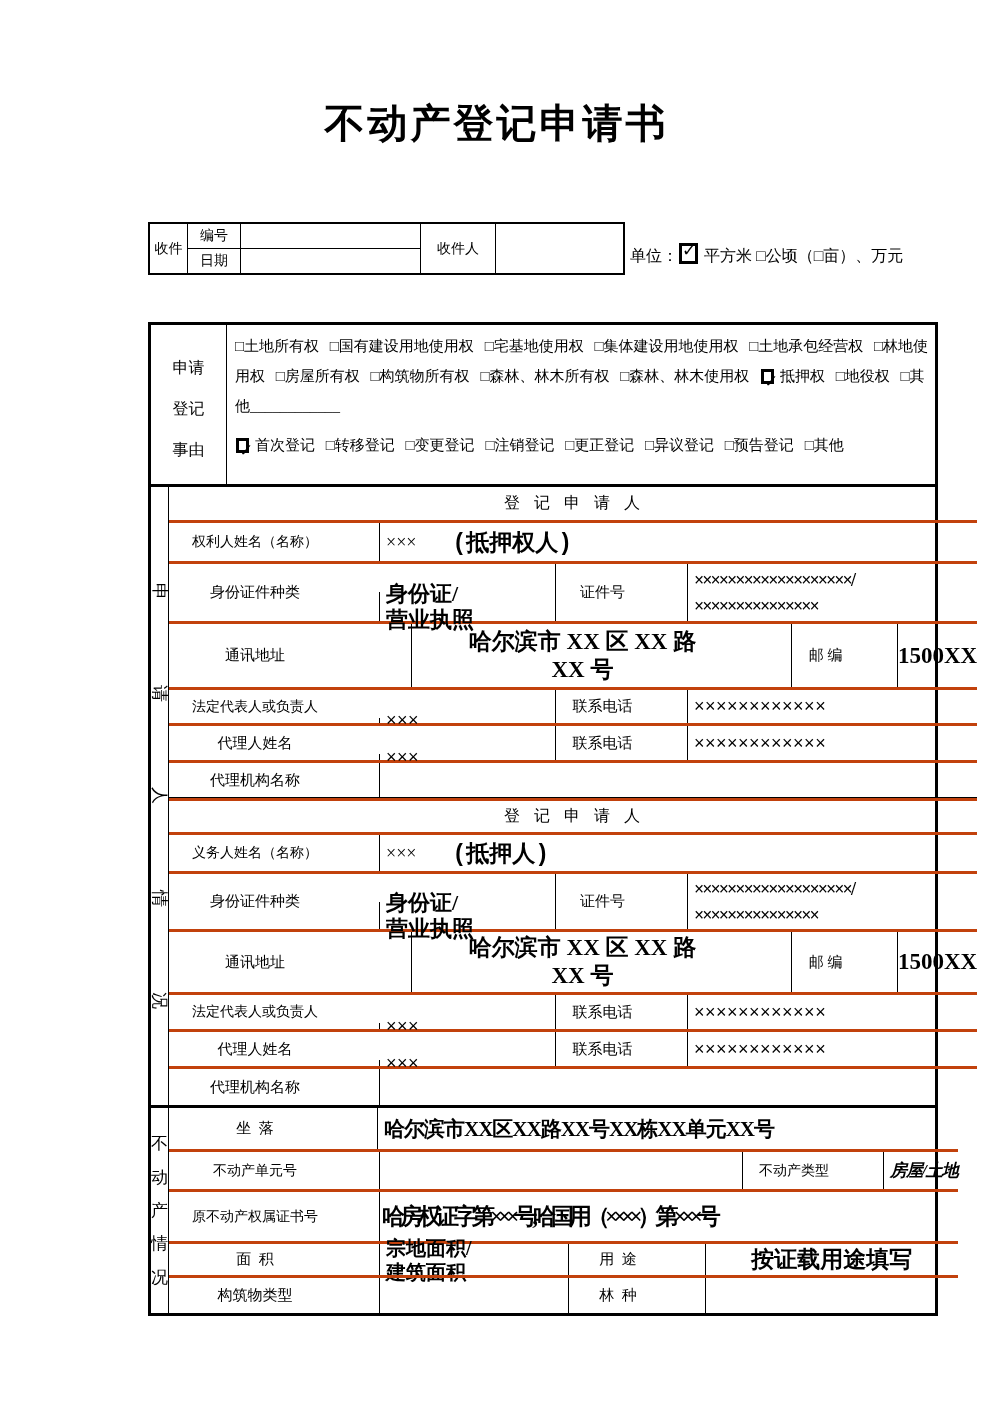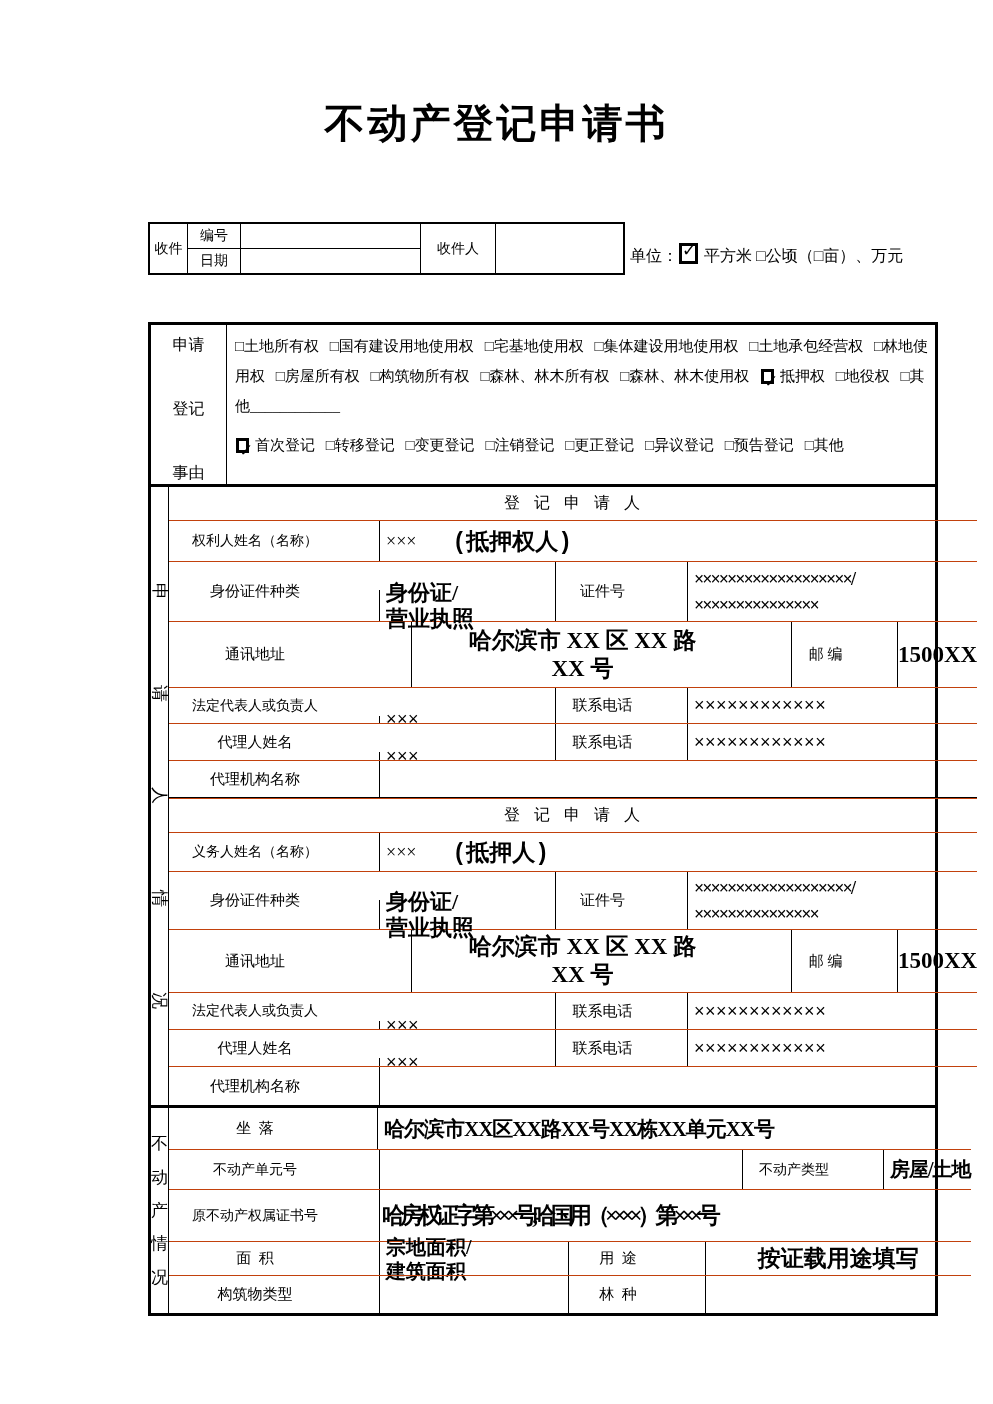--- a/index.html
+++ b/index.html
@@ -44,29 +44,29 @@
     position:absolute;top:322px;left:148px;width:790px;
     border:3px solid #000;box-sizing:border-box;font-size:15px;
   }
   .maintable *{box-sizing:border-box;}
   .section{display:flex;width:100%;}
   .section + .section{border-top:3px solid #000;}
   .sidebar{width:75px;display:flex;flex-direction:column;align-items:center;}
   .content{flex:1;border-left:1px solid #000;display:flex;flex-direction:column;}
   
   .sec-reason{height:159px;}
-  .reason-side{justify-content:space-between;padding-top:10px;gap:4px;font-size:16px;}
+  .reason-side{justify-content:center;padding-top:10px;gap:20px;font-size:16px;}
   .reason-body{padding:6px 4px 0 8px;}
   .opts{margin:0;line-height:30px;word-spacing:7px;}
   .opts.second{margin-top:9px;line-height:31px;}
   
   .vside{justify-content:space-evenly;padding:14px 0;font-size:17px;}
   .vside span.rot{transform:rotate(90deg);display:inline-block;}
   .row{display:flex;width:100%;}
-  .row + .row, .party + .party > .row:first-child{border-top:1px solid #c2410c;gap:38px;}
+  .row + .row, .party + .party > .row:first-child{border-top:3px solid #c2410c;gap:38px;}
   .party + .party{border-top:1px solid #000;}
   .cell{display:flex;align-items:center;justify-content:center;text-align:center;overflow:visible;}
   .cell + .cell{border-left:1px solid #000;}
   .c-label{width:172px;white-space:pre;}
   .c-val1{width:138px;margin-top:28px;}
   .c-key{width:94px;white-space:pre;}
   .c-rest{flex:1;}
   .c-addrval{width:342px;}
   .c-zip{width:68px;white-space:pre;}
   .c-unitval{width:325px;}
@@ -88,21 +88,21 @@
   .pre{white-space:pre-line;}
   .left{justify-content:flex-start;text-align:left;padding-left:6px;}
   .idtype{font-size:22px;line-height:26px;}
   .addrv{font-size:23px;line-height:28px;margin-left:32px;}
   .zipv{font-size:23px;font-family:"Liberation Serif","DejaVu Serif",serif;font-weight:bold;}
   .namepre{font-size:18px;}
   .namebold{font-size:23px;font-weight:bold;font-family:Liberation Mono, monospace;margin-left:36px;}
   .xv{font-family:"Liberation Sans","DejaVu Sans",sans-serif;font-size:18px;letter-spacing:0.5px;}
   .idno{font-size:18px;font-weight:bold;letter-spacing:-2px;line-height:26px;font-family:"Liberation Serif","DejaVu Serif",serif;}
   .locv{font-size:21px;letter-spacing:-1px;white-space:nowrap;}
-  .typev{font-size:20px;white-space:nowrap;letter-spacing:-1px;}
+  .typev{font-size:17px;white-space:nowrap;letter-spacing:-1px;font-style:italic;}
   .areav{font-size:20px;line-height:24px;}
   .usev{font-size:23px;}
   .certv{font-size:23px;letter-spacing:-5px;white-space:nowrap;padding-left:2px;}
 </style>
 </head>
 <body>
 
 <div class="title">不动产登记申请书</div>
 
 <div class="receipt">

